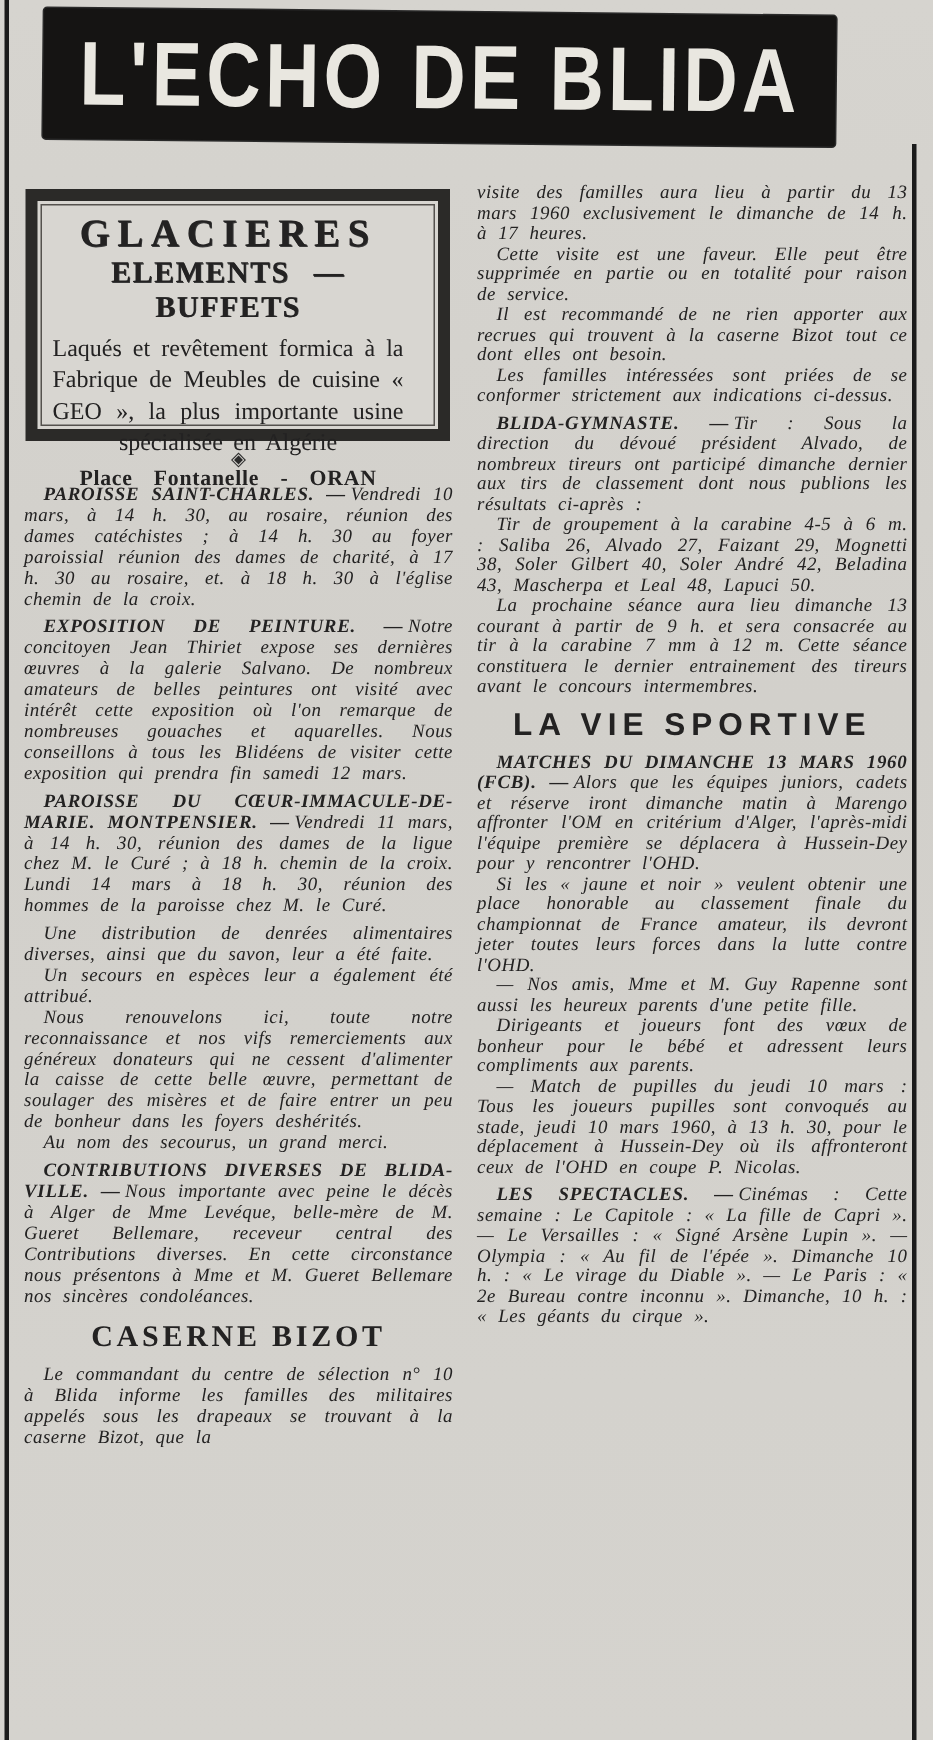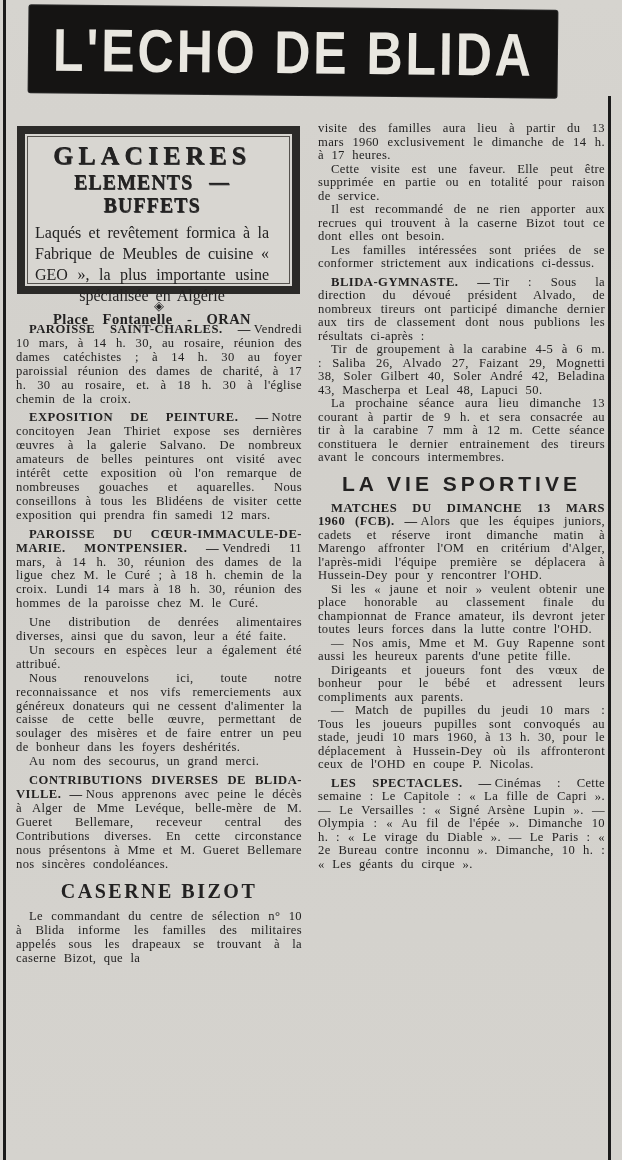--- a/index.html
+++ b/index.html
@@ -49,21 +49,21 @@
 
   
   .col{position:absolute;font-size:12.6px;}
   .col-left{left:16px;top:298px;width:286px;}
   .col-right{left:318px;top:122px;width:287px;}
 
   .ornament{display:block;text-align:center;font-size:13px;color:#2a2a2a;margin-bottom:9px;}
 
   .article{margin:0 0 5px 0;}
   p.para{margin:0;text-align:justify;text-indent:13px;
-    line-height:13.9px;letter-spacing:0.35px;word-spacing:4px;}
+    line-height:13.9px;letter-spacing:0.35px;word-spacing:4px;font-style:italic;}
   .col-right p.para{line-height:13.5px;}
   p.para.noindent{text-indent:0;}
   .lead{font-weight:bold;letter-spacing:0.5px;margin-right:3px;}
 
   .display-heading{
     font-family:"Liberation Sans", sans-serif;font-weight:bold;text-align:center;
     color:#232222;
   }
   .h-caserne{font-size:20px;letter-spacing:2.5px;margin:9px 0 7px 0;font-family:Liberation Serif, serif;}
   .h-visite{font-size:18px;letter-spacing:2px;line-height:1.35;margin:0 0 9px 0;}
@@ -106,21 +106,21 @@
     </div>
 
     <div class="article">
       <p class="para">Une distribution de denrées alimentaires diverses, ainsi que du savon, leur a été faite.</p>
       <p class="para">Un secours en espèces leur a également été attribué.</p>
       <p class="para">Nous renouvelons ici, toute notre reconnaissance et nos vifs remerciements aux généreux donateurs qui ne cessent d'alimenter la caisse de cette belle œuvre, permettant de soulager des misères et de faire entrer un peu de bonheur dans les foyers deshérités.</p>
       <p class="para">Au nom des secourus, un grand merci.</p>
     </div>
 
     <div class="article">
-      <p class="para"><span class="lead">CONTRIBUTIONS DIVERSES DE BLIDA-VILLE. —</span><span>Nous apprenons avec peine le décès à Alger de Mme Levéque, belle-mère de M. Gueret Bellemare, receveur central des Contributions diverses. En cette circonstance nous présentons à Mme et M. Gueret Bellemare nos sincères condoléances.</span></p>
+      <p class="para"><span class="lead">CONTRIBUTIONS DIVERSES DE BLIDA-VILLE. —</span><span>Nous importante avec peine le décès à Alger de Mme Levéque, belle-mère de M. Gueret Bellemare, receveur central des Contributions diverses. En cette circonstance nous présentons à Mme et M. Gueret Bellemare nos sincères condoléances.</span></p>
     </div>
 
     <div class="article">
       <div class="display-heading h-caserne">CASERNE BIZOT</div>
       <p class="para">Le commandant du centre de sélection n° 10 à Blida informe les familles des militaires appelés sous les drapeaux se trouvant à la caserne Bizot, que la</p>
     </div>
   </div>
 
   <div class="col col-right">
 

